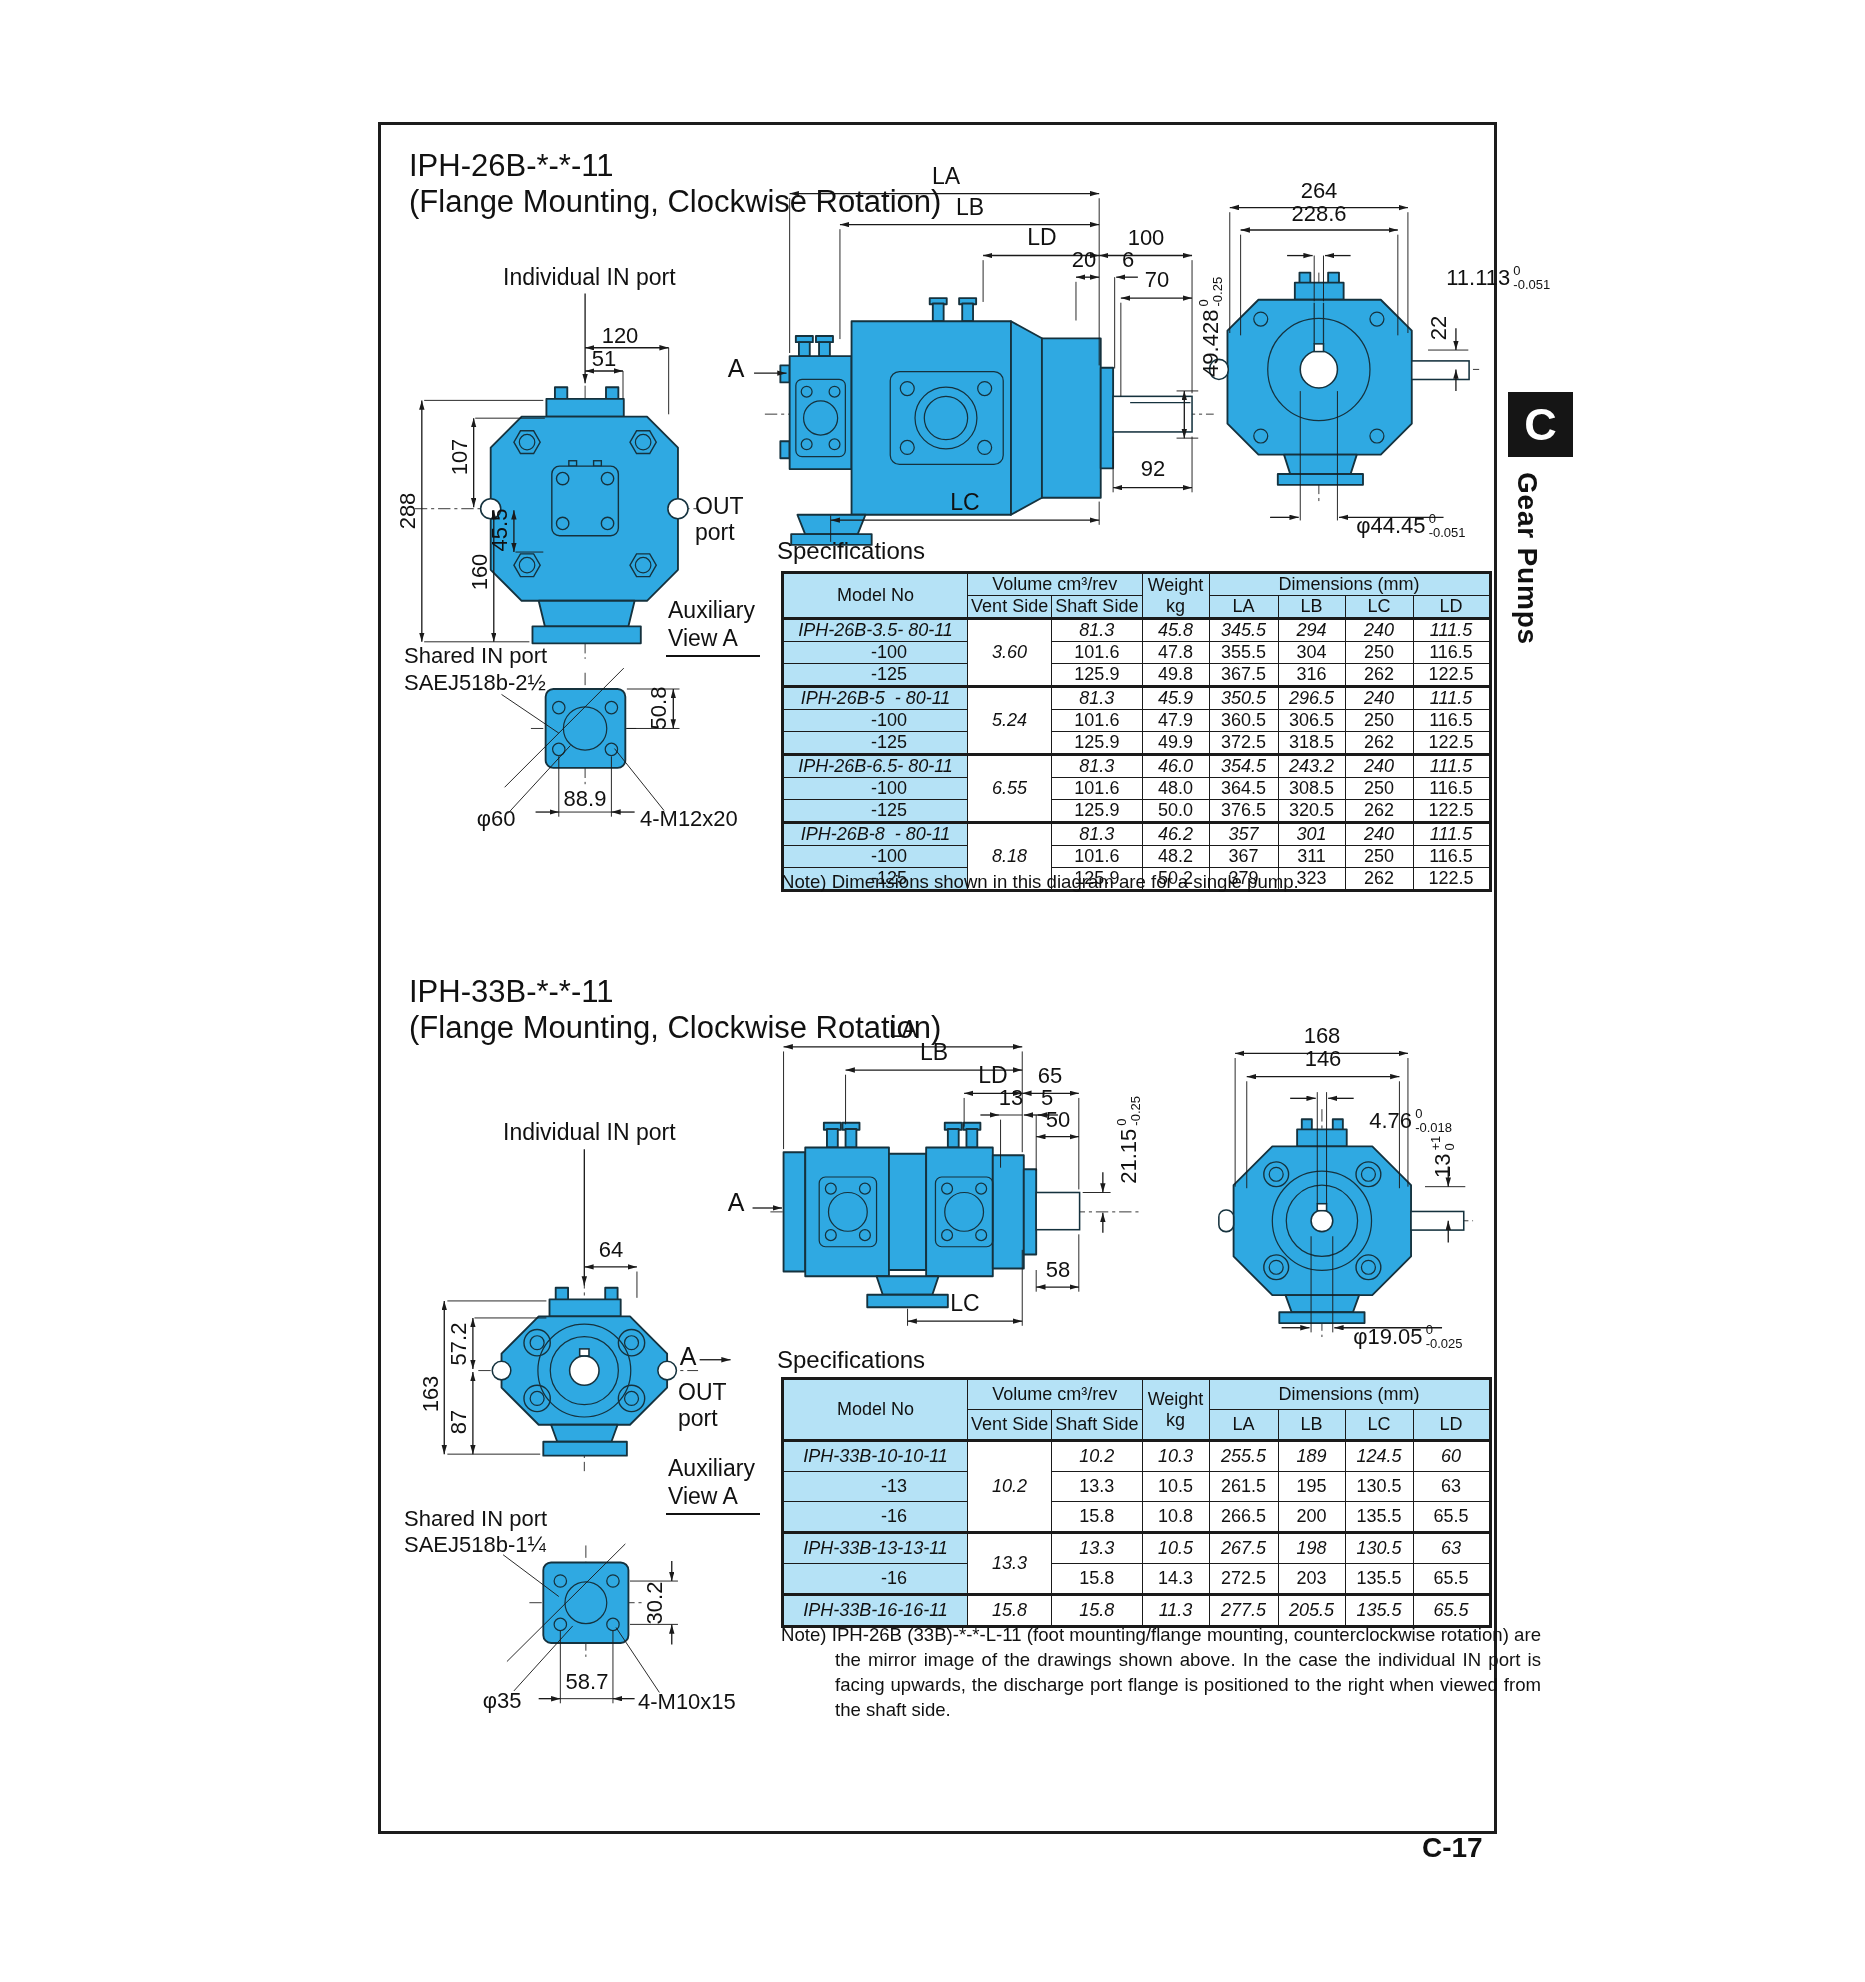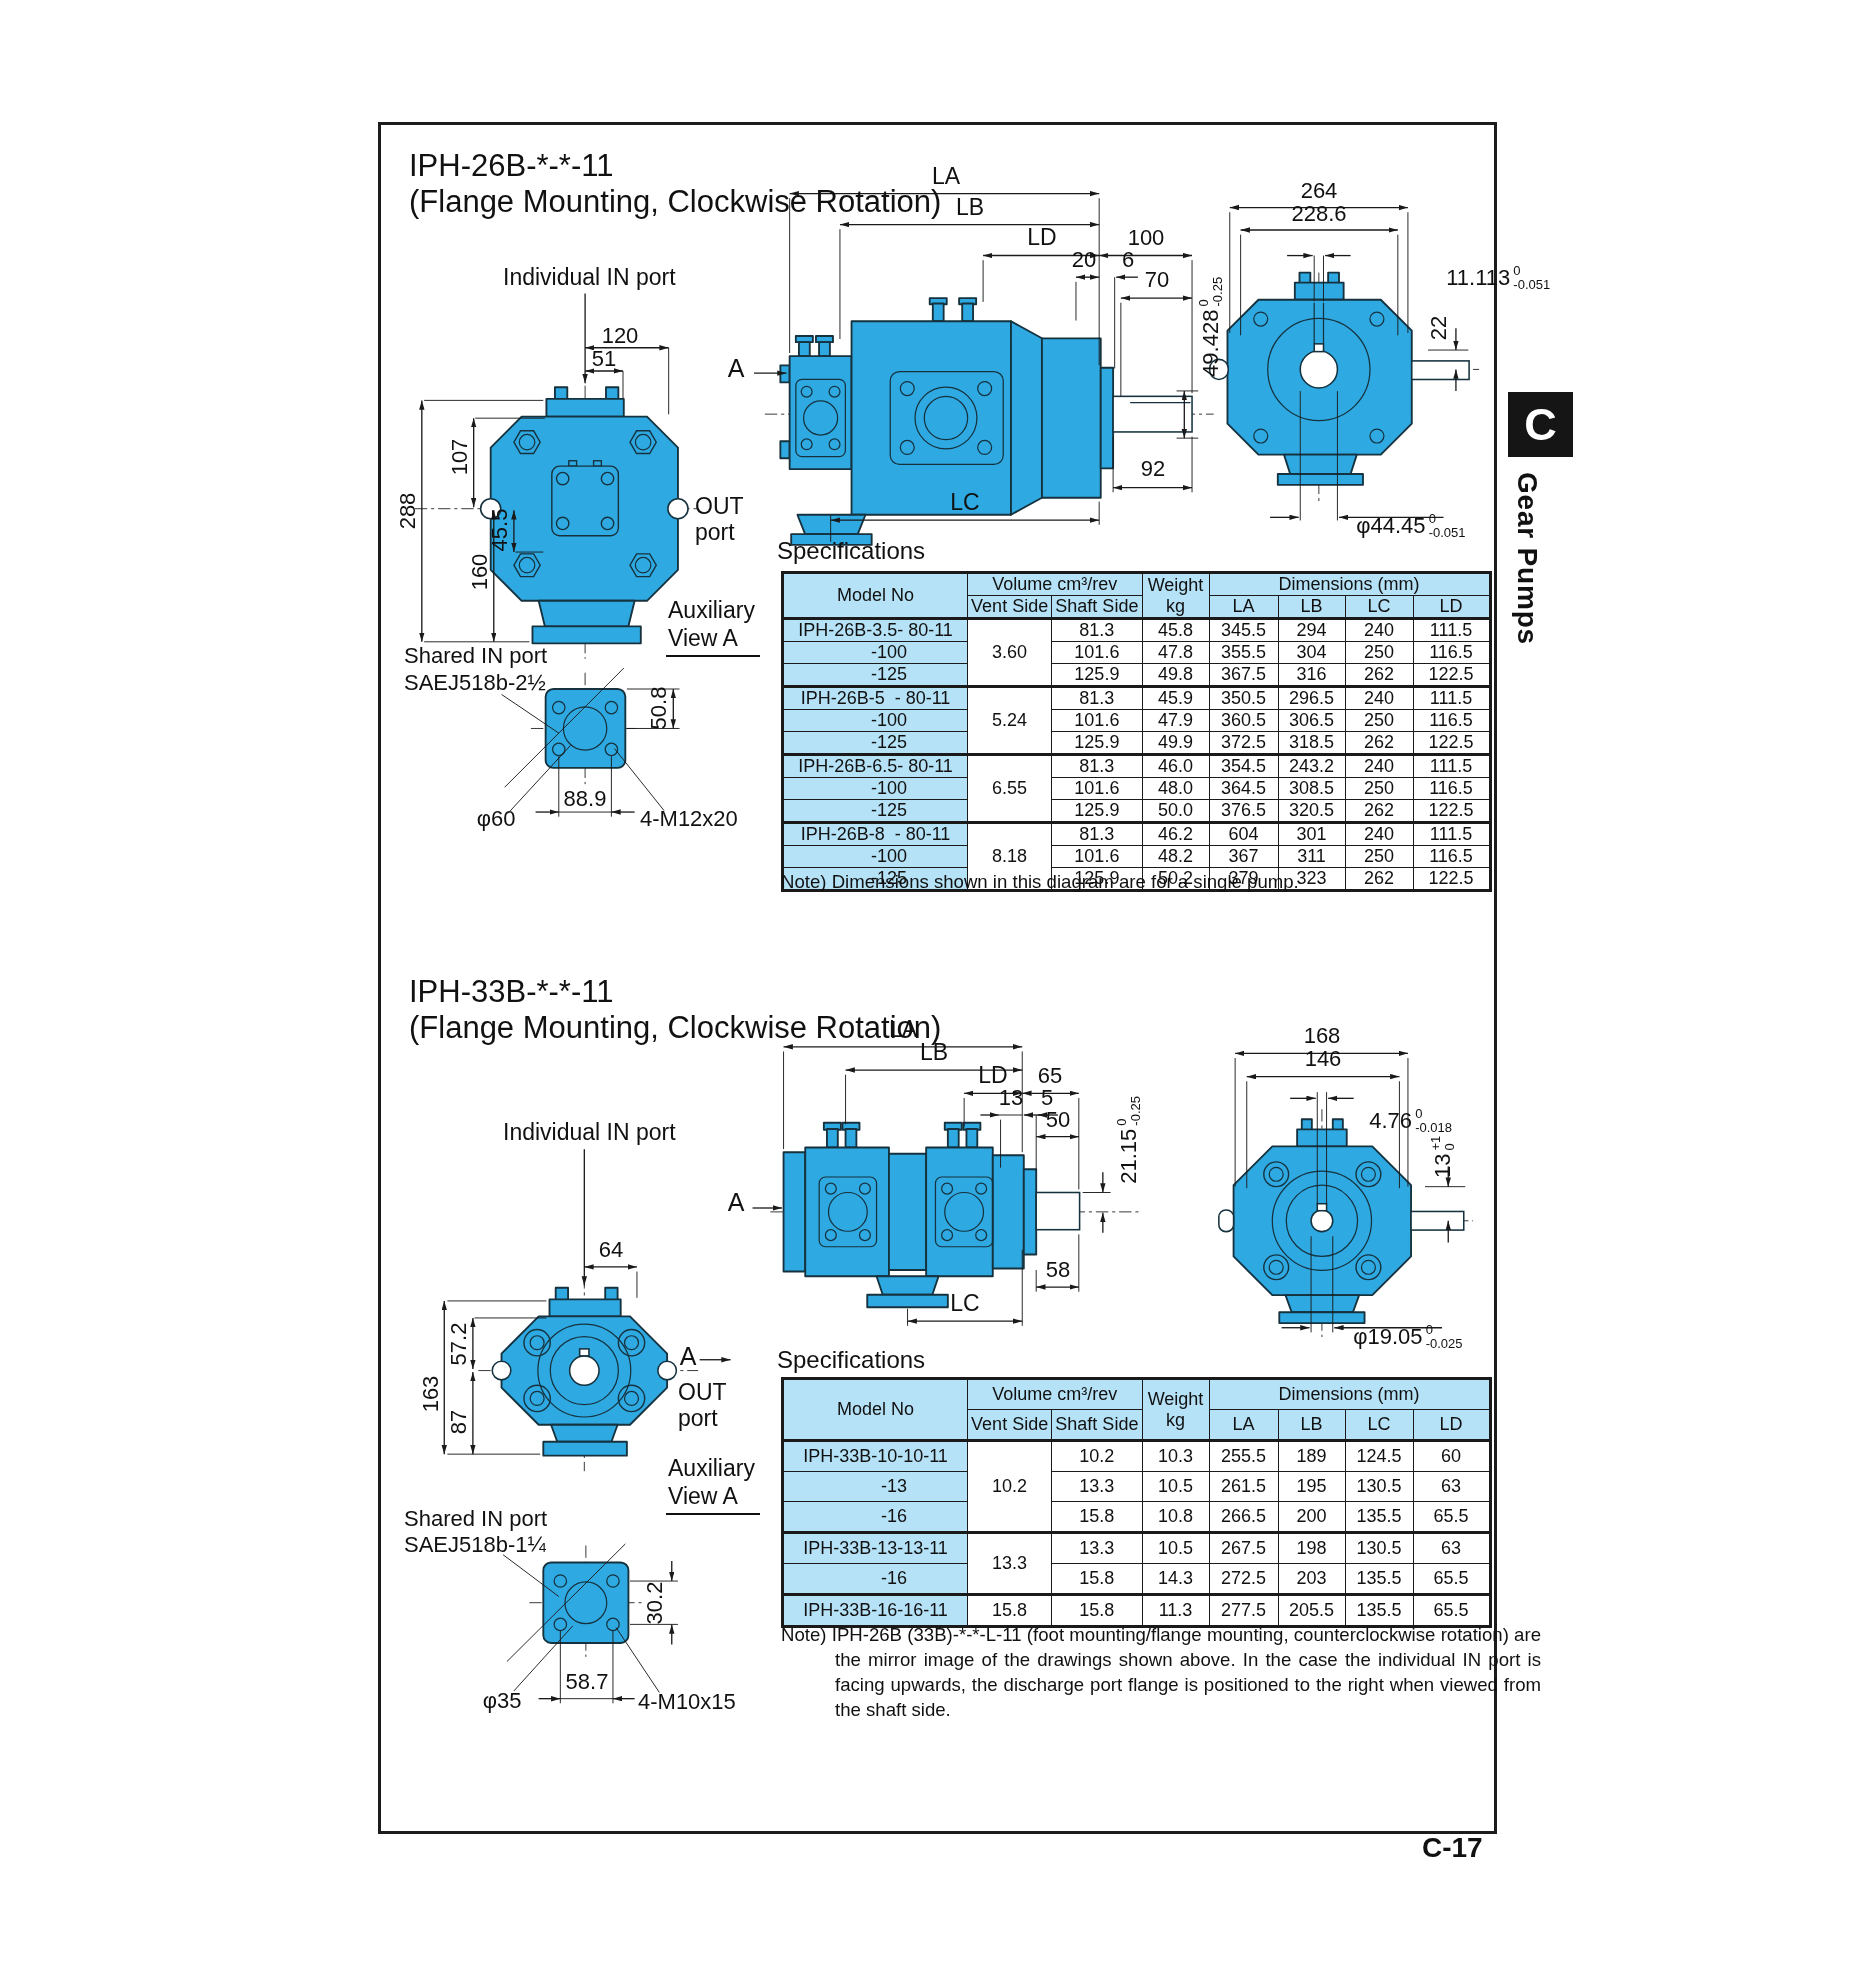--- a/index.html
+++ b/index.html
@@ -29,21 +29,21 @@
   .ext{stroke:#1a1a1a;stroke-width:1.2;fill:none;}
   .cl{stroke:#2a2a2a;stroke-width:1.2;fill:none;stroke-dasharray:16 5 4 5;}
   table.spec{position:absolute;border-collapse:collapse;background:#fff;
              font-size:18px;color:#111;table-layout:fixed;}
   table.spec th, table.spec td{border:1.5px solid #1a1a1a;text-align:center;
              vertical-align:middle;font-weight:normal;padding:0 3.1px;white-space:pre;}
   table.spec th{background:#b5e2f6;}
   table.spec td.model{background:#b5e2f6;}
   table.spec td.model.cont{text-align:right;padding-right:60px;}
   table.spec thead tr:last-child th{border-bottom:2.3px solid #1a1a1a;}
-  table.spec tbody tr.grp td{border-top:3.1px solid #1a1a1a;}
+  table.spec tbody tr.grp td{border-top:3.1px solid #1a1a1a;font-style:italic;}
   table.spec{border:3.1px solid #1a1a1a;}
   .spec1 tbody td{height:21px;}
   .spec1 thead th{height:20px;}
   .spec2 tbody td{height:29px;margin-left:16px;}
   .spec2 thead th{height:29px;}
   .note{position:absolute;font-size:18.6px;line-height:1.34;color:#111;}
   .note.hang{padding-left:54px;text-indent:-54px;text-align:justify;}
   .tab-letter{position:absolute;left:1508px;top:392px;width:65px;height:65px;
               background:#151515;color:#fff;font-weight:bold;font-size:45px;
               display:flex;align-items:center;justify-content:center;}
@@ -564,21 +564,21 @@
         <td>376.5</td>
         <td>320.5</td>
         <td>262</td>
         <td>122.5</td>
       </tr>
       <tr class="grp">
         <td class="model full">IPH-26B-8  - 80-11</td>
         <td rowspan="3">8.18</td>
         <td>81.3</td>
         <td>46.2</td>
-        <td>604</td>
+        <td>357</td>
         <td>301</td>
         <td>240</td>
         <td>111.5</td>
       </tr>
       <tr>
         <td class="model cont">-100</td>
         <td>101.6</td>
         <td>48.2</td>
         <td>367</td>
         <td>311</td>

